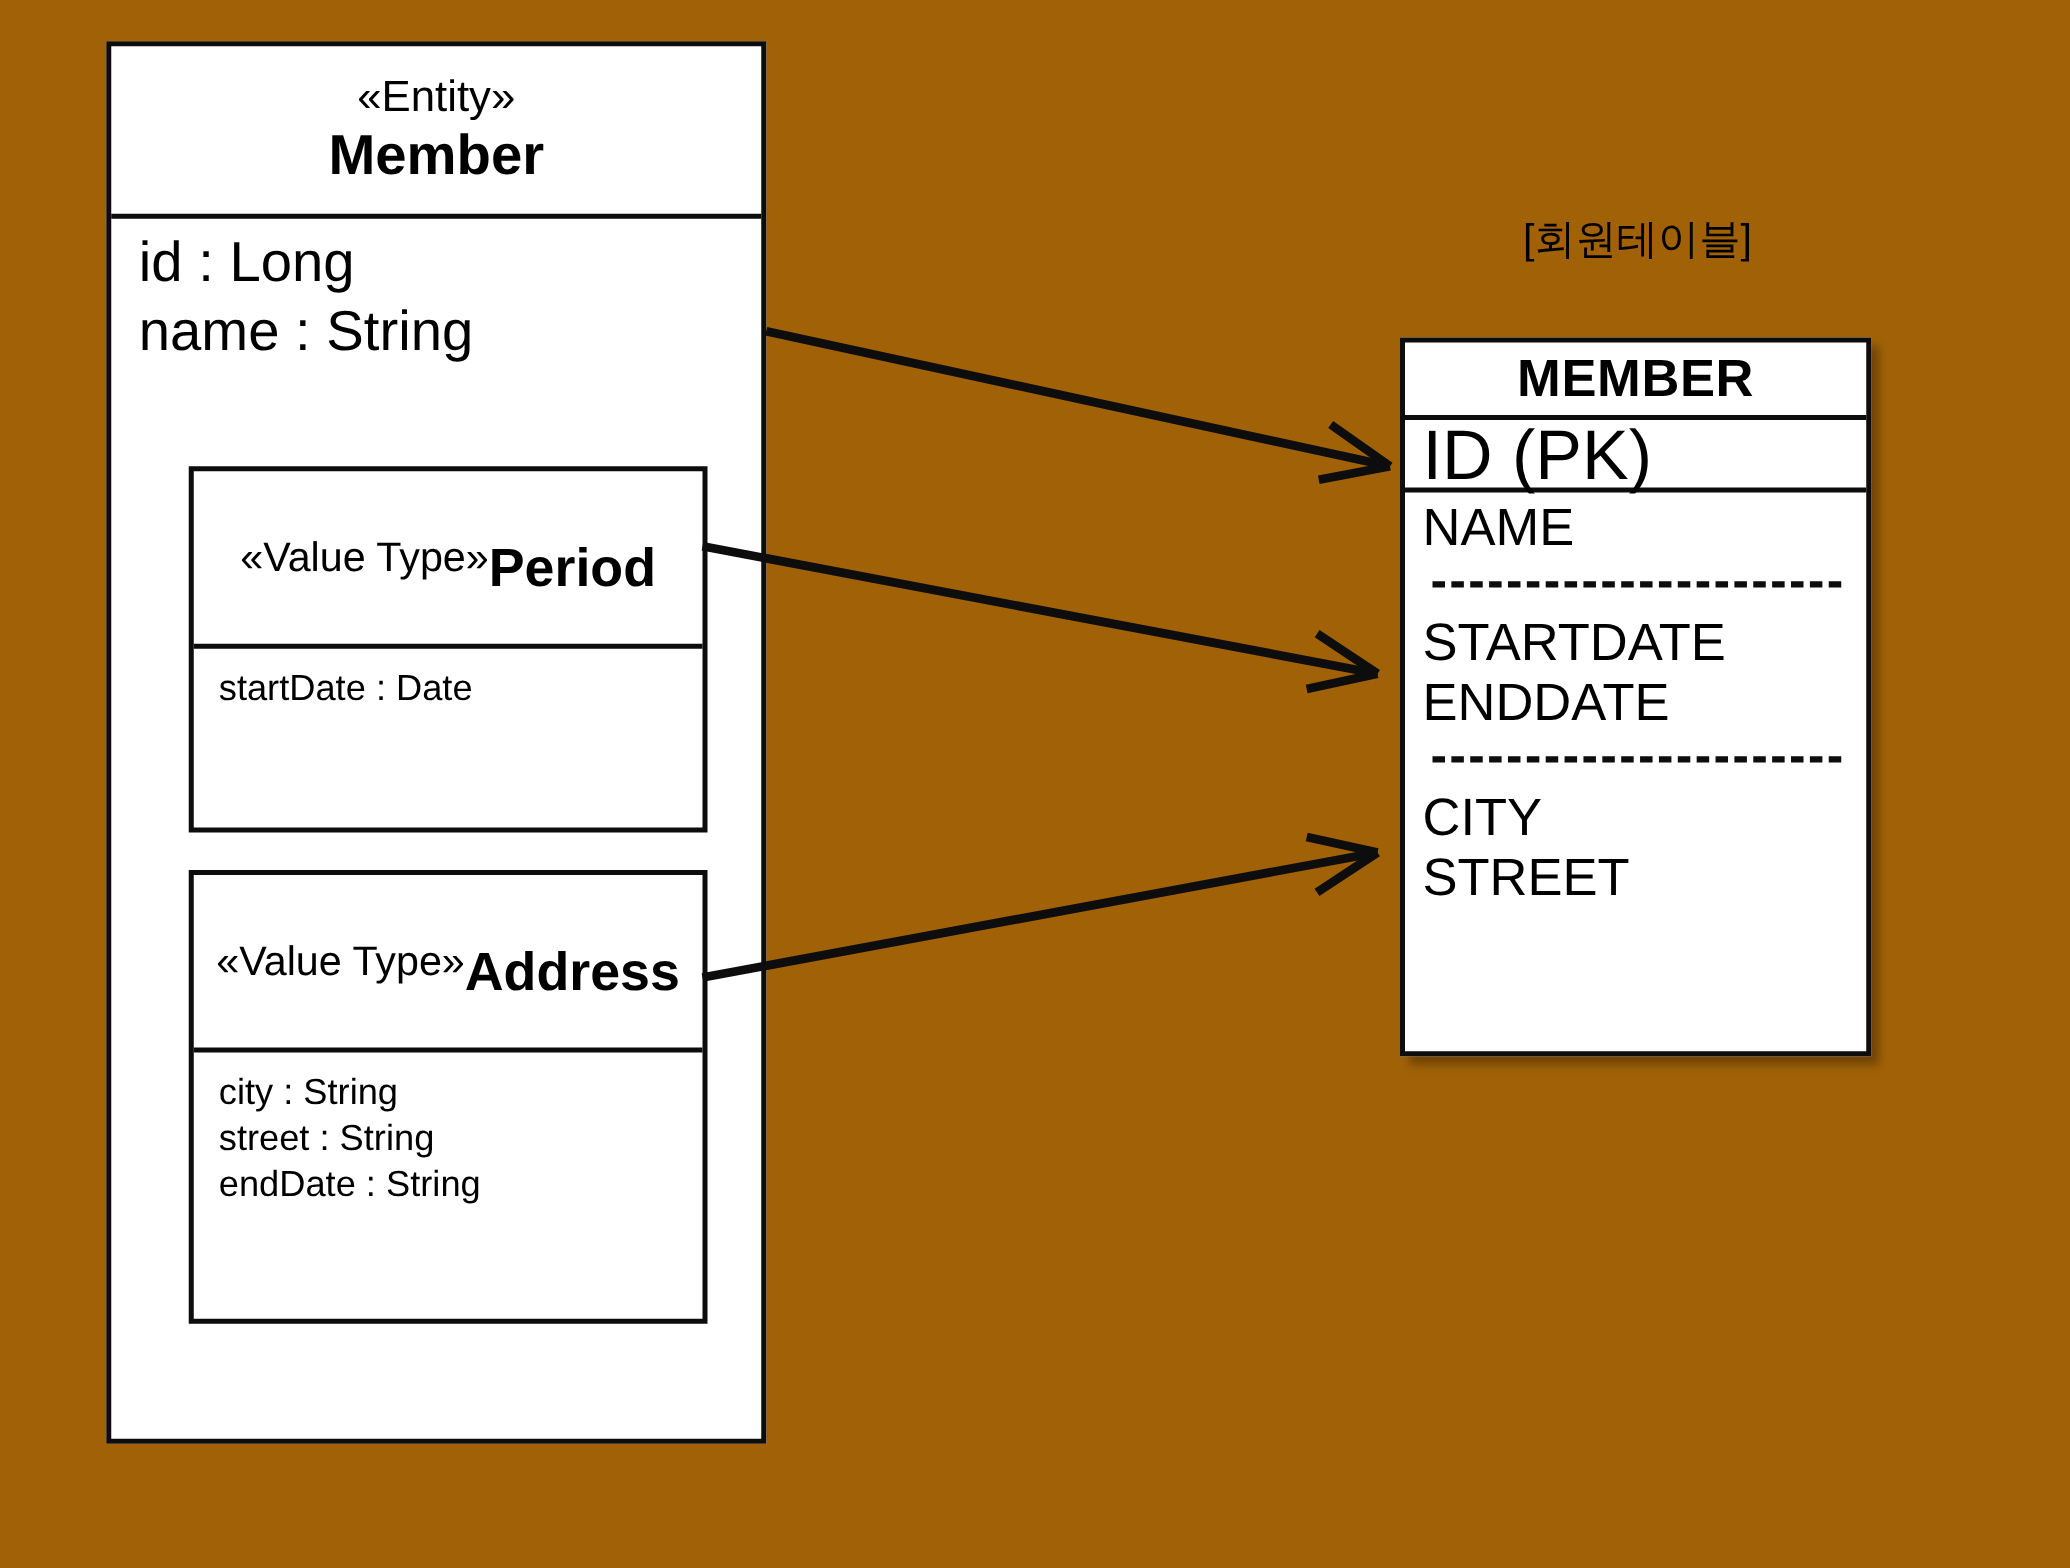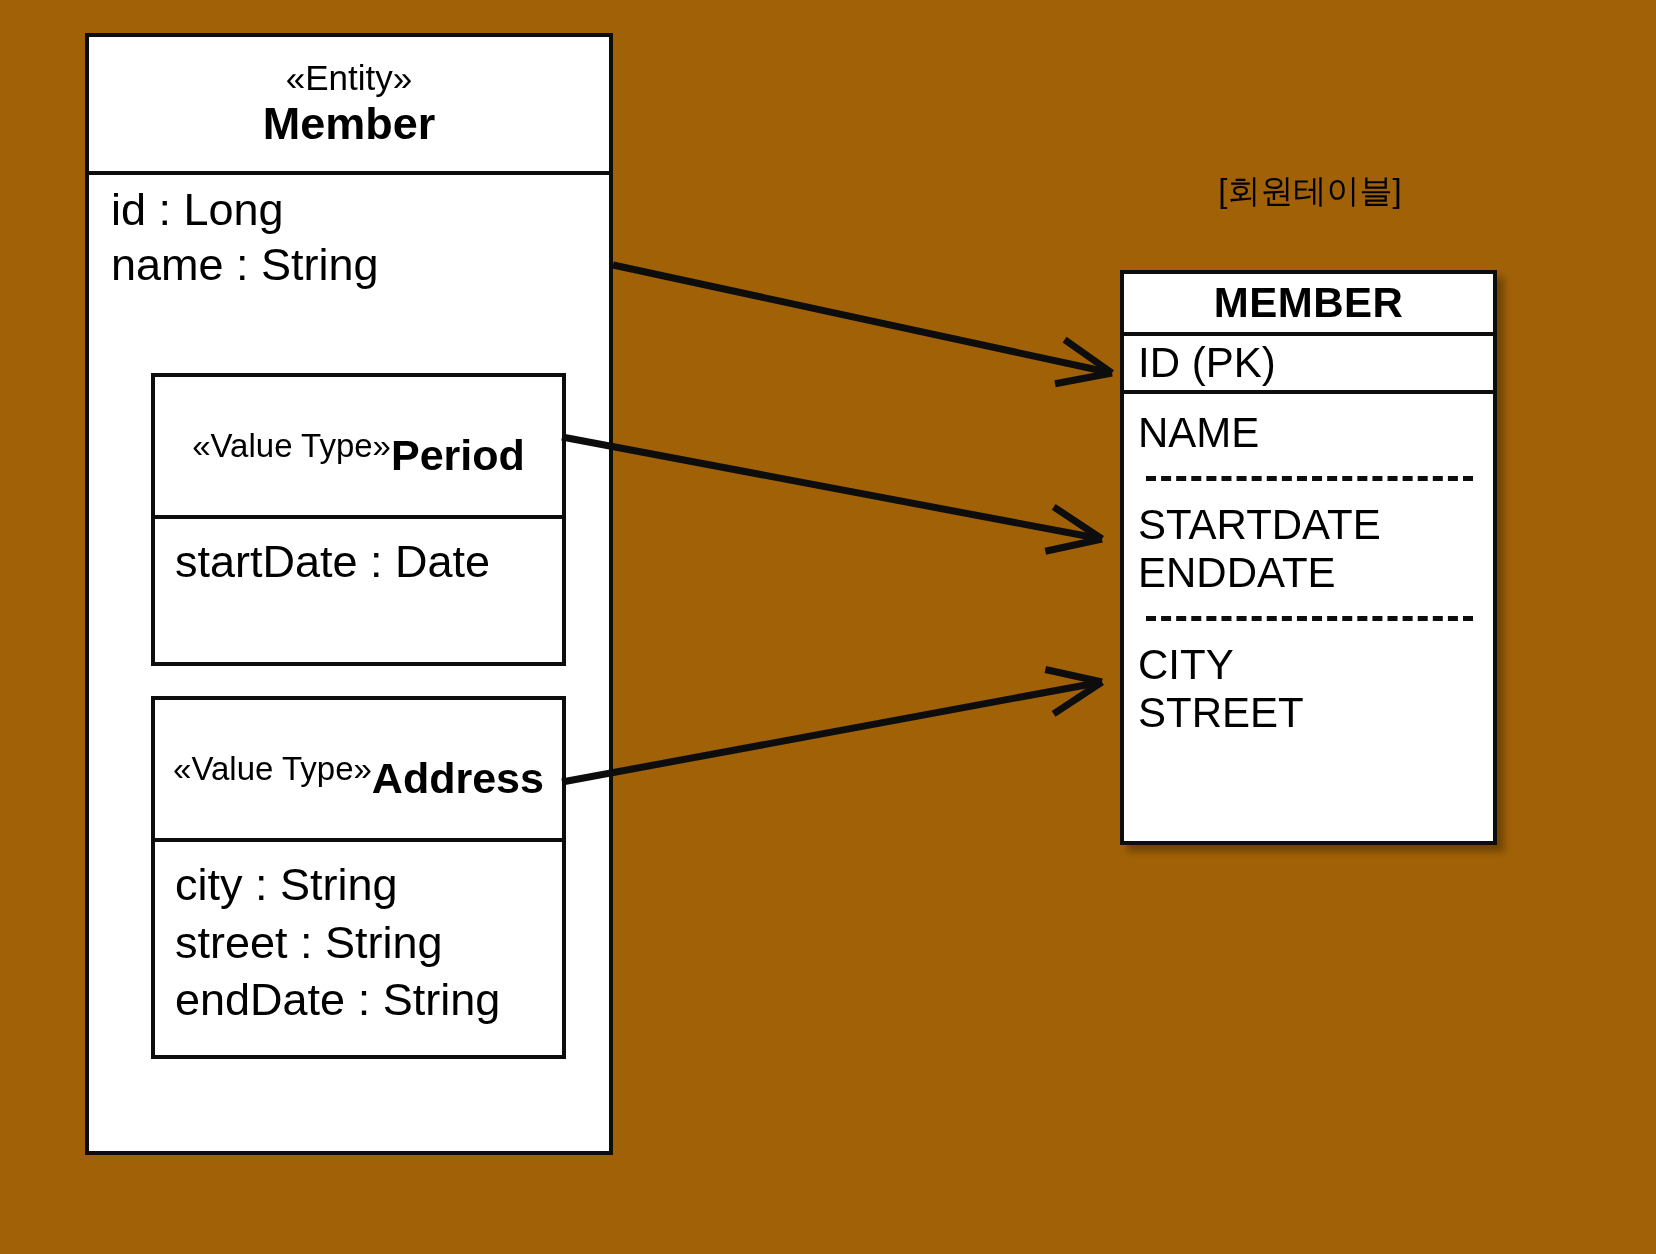--- a/index.html
+++ b/index.html
@@ -112,21 +112,21 @@
     font-size: 43px;
     line-height: 1.1;
     font-weight: 700;
     white-space: nowrap;
     margin-top: 19px;
   }
   .vt-attrs {
     position: absolute;
     left: 20px;
     top: 156px;
-    font-size: 45px;
+    font-size: 29px;
     line-height: 1.28;
   }
 
   
   #table-caption {
     position: absolute;
     left: 1120px;
     top: 173px;
     width: 380px;
     text-align: center;
@@ -158,28 +158,28 @@
     font-weight: 700;
     letter-spacing: 0.5px;
   }
   .tbl-pk-row {
     height: 58px;
     box-sizing: border-box;
     border-bottom: 4px solid #0d0d0d;
     display: flex;
     align-items: center;
     padding-left: 14px;
-    font-size: 42px;
+    font-size: 56px;
   }
   .tbl-group {
     padding-left: 14px;
     font-size: 42px;
     line-height: 1.13;
   }
-  .tbl-group.first-group { padding-top: 15px; }
+  .tbl-group.first-group { padding-top: 4px; }
   .tbl-row-text { white-space: nowrap; }
 
   .dash-rule {
     height: 0;
     margin: 20px 20px 20px 22px;
     border-top: 5px dashed #0d0d0d;
   }
 
   
   #arrows {

